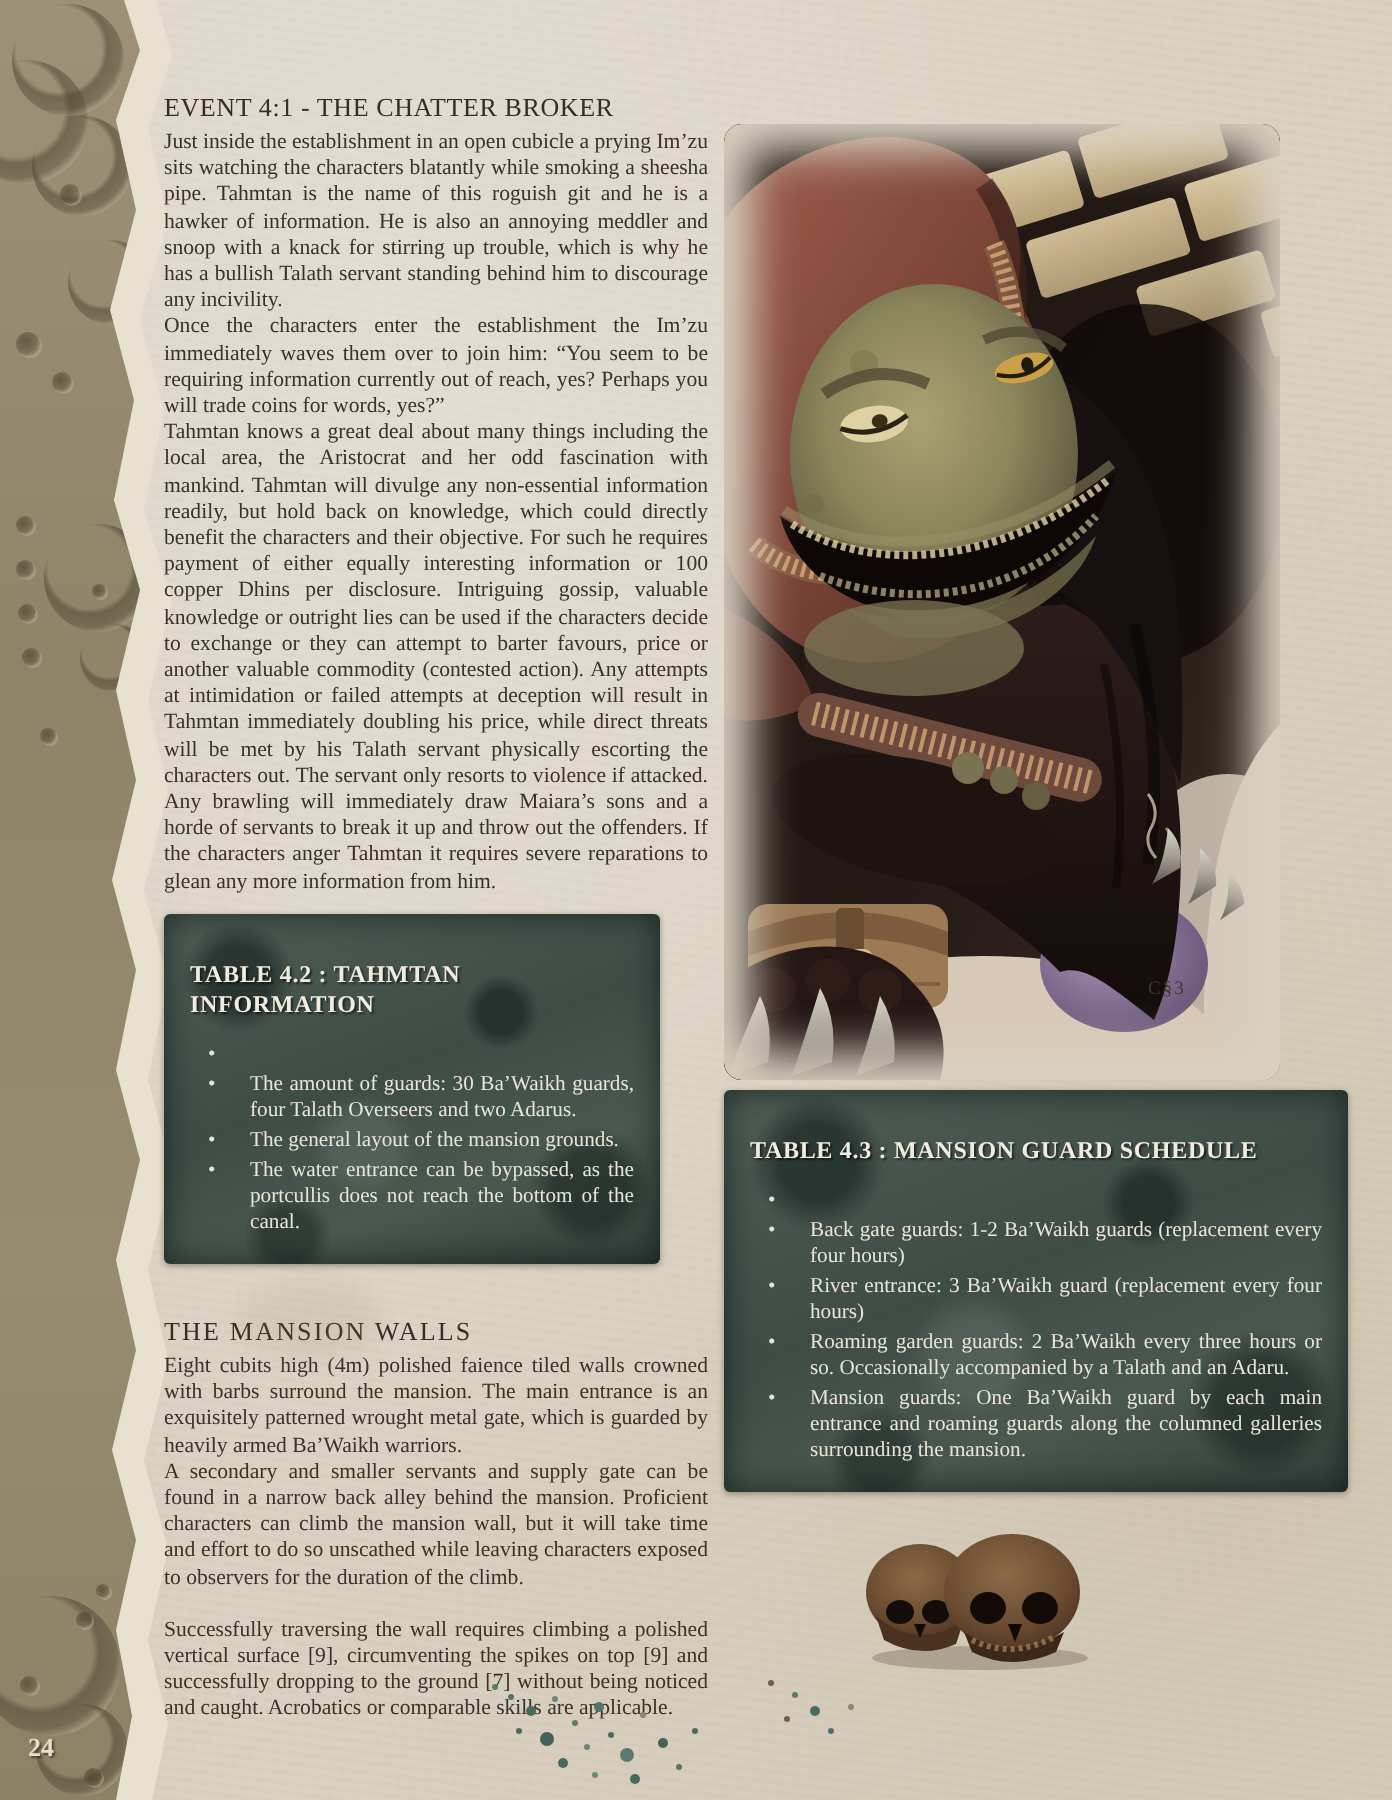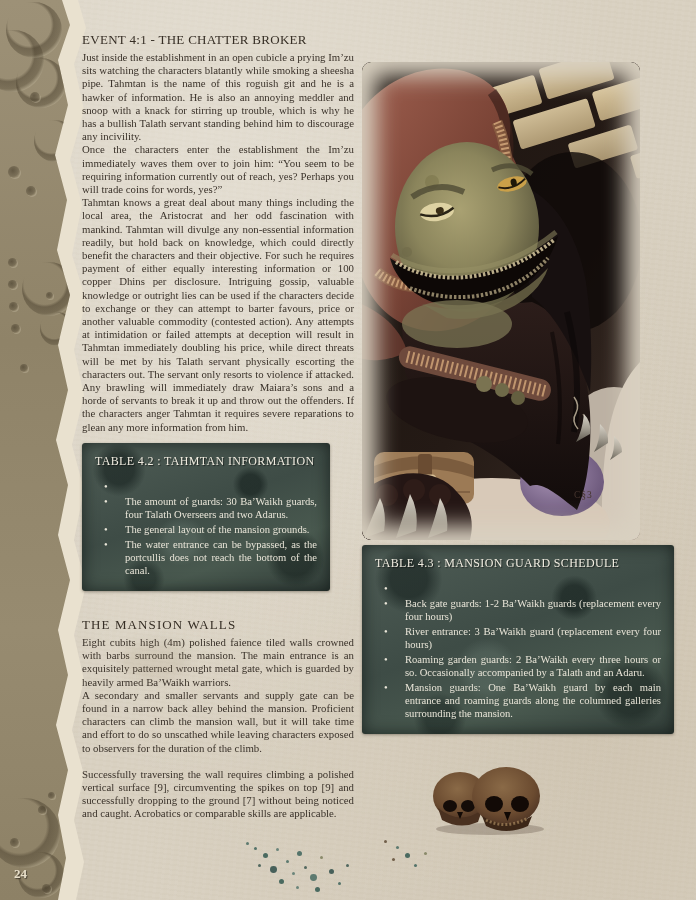--- a/index.html
+++ b/index.html
@@ -25,39 +25,39 @@
     background:linear-gradient(180deg,#9d9177,#8f8368 38%,#978b70 70%,#8d8166);
     clip-path:polygon(0 0,62px 0,70px 25px,58px 60px,68px 105px,55px 155px,67px 200px,57px 250px,70px 295px,58px 345px,68px 390px,56px 440px,68px 485px,58px 535px,70px 580px,58px 630px,68px 675px,56px 725px,68px 770px,58px 815px,66px 858px,58px 900px,0 900px);
   }
   .ring{position:absolute;border-radius:50%;
     background:radial-gradient(circle at 42% 40%, transparent 46%, rgba(74,64,46,.5) 52%, rgba(86,76,56,.45) 66%, rgba(188,178,152,.38) 74%, transparent 80%);}
   .dotE{position:absolute;border-radius:50%;
     background:radial-gradient(circle at 40% 38%, rgba(66,57,40,.6), rgba(66,57,40,.32) 55%, transparent 72%);
     box-shadow:1px 1px 0 rgba(198,188,162,.4);}
   .pagenum{position:absolute;left:14px;top:866px;font-size:13px;font-weight:bold;color:#e8dfca;text-shadow:1px 1px 1px rgba(0,0,0,.45);}
   
-  .leftcol{position:absolute;left:82px;top:32px;width:272px;}
+  .leftcol{position:absolute;left:82px;top:46px;width:272px;}
   h1{font-size:13px;line-height:16px;font-weight:normal;letter-spacing:.3px;margin:0 0 3px 0;color:#362e25;}
   h1.mansion{margin-top:26px;letter-spacing:1.1px;}
   .flow p{margin:0;font-size:10.8px;line-height:13.2px;text-align:justify;}
   .mansionflow p:nth-of-type(3){margin-top:13px;}
   
   .tbox{
     border-radius:3px;color:#e9e5d8;padding:11px 13px 12px 13px;box-sizing:border-box;
     background-color:#44524c;
     background-image:
       radial-gradient(circle at 15% 18%, rgba(16,26,24,.55) 0 6%, transparent 11%),
       radial-gradient(circle at 68% 28%, rgba(12,22,20,.5) 0 5%, transparent 9%),
       radial-gradient(circle at 40% 66%, rgba(128,148,138,.22) 0 8%, transparent 14%),
       radial-gradient(circle at 86% 78%, rgba(18,28,25,.5) 0 7%, transparent 12%),
       radial-gradient(circle at 25% 92%, rgba(14,24,22,.4) 0 5%, transparent 9%),
       linear-gradient(160deg,#4f5d56,#3e4c46 45%,#49594f 72%,#333f3a);
     box-shadow:inset 0 0 16px rgba(8,14,12,.65), 0 1px 3px rgba(60,50,40,.45);
   }
-  .tbox .ttl{font-size:12px;font-weight:normal;letter-spacing:.35px;margin:0 0 11px 0;color:#f0ece0;text-shadow:1px 1px 1px rgba(0,0,0,.55);}
+  .tbox .ttl{font-size:12px;font-weight:bold;letter-spacing:.35px;margin:12px 0 11px 0;color:#f0ece0;text-shadow:1px 1px 1px rgba(0,0,0,.55);}
   .tbox ul{list-style:none;margin:0;padding:0;}
   .tbox li{display:flex;font-size:10.6px;line-height:13px;text-align:justify;margin-bottom:2px;}
   .tbox li .b{flex:0 0 30px;padding-left:9px;box-sizing:border-box;}
   .tbox li .t{flex:1;}
   .tbox42{width:248px;margin-top:9px;}
   .tbox43{position:absolute;left:362px;top:545px;width:312px;}
   
   .illus{position:absolute;left:362px;top:62px;width:278px;height:478px;border-radius:9px;overflow:hidden;font-family:Liberation Serif, serif;}
   .illus svg{display:block;width:100%;height:100%;}
   .illus .feather{position:absolute;inset:0;border-radius:9px;box-shadow:inset 0 0 22px 14px #d9d1c1;pointer-events:none;}

